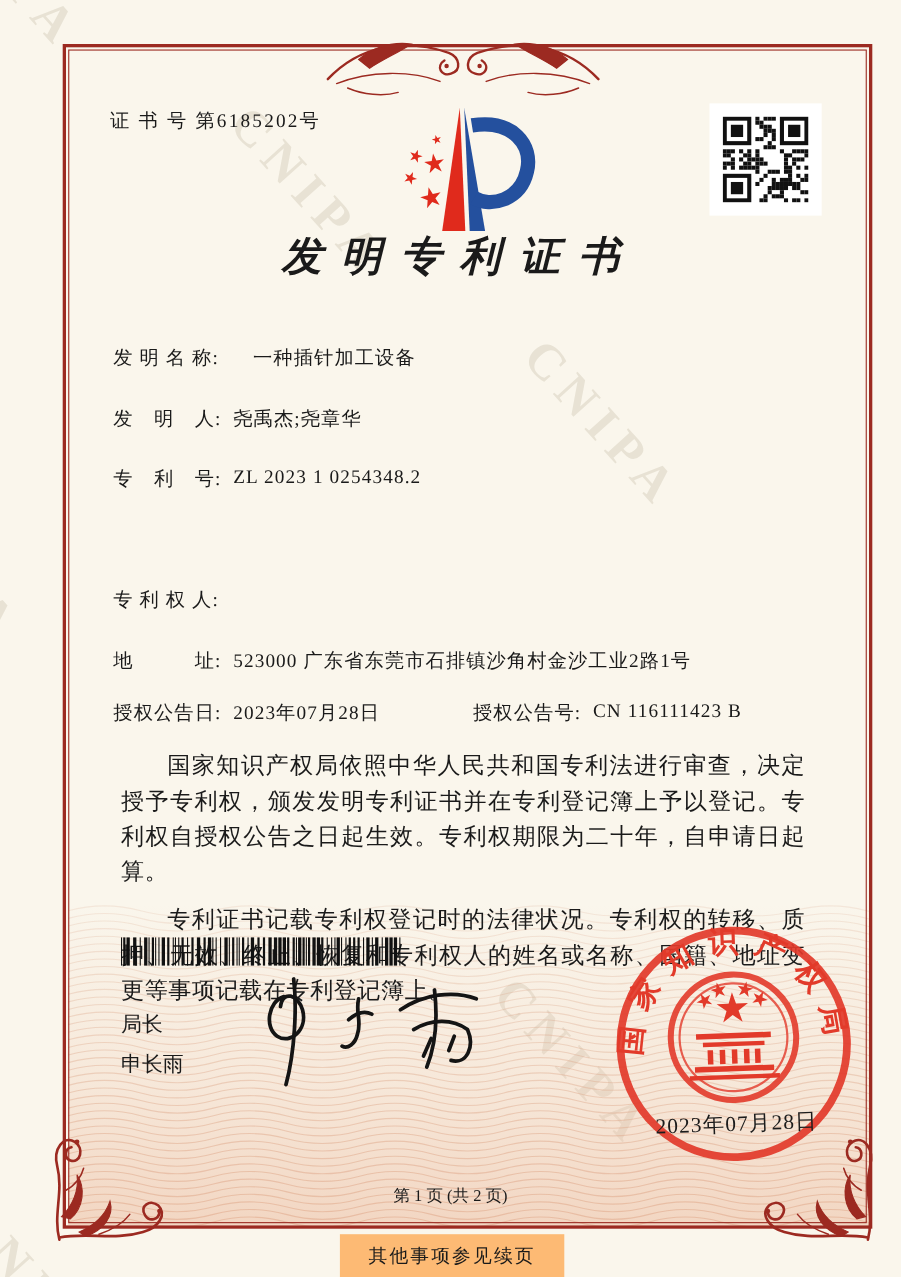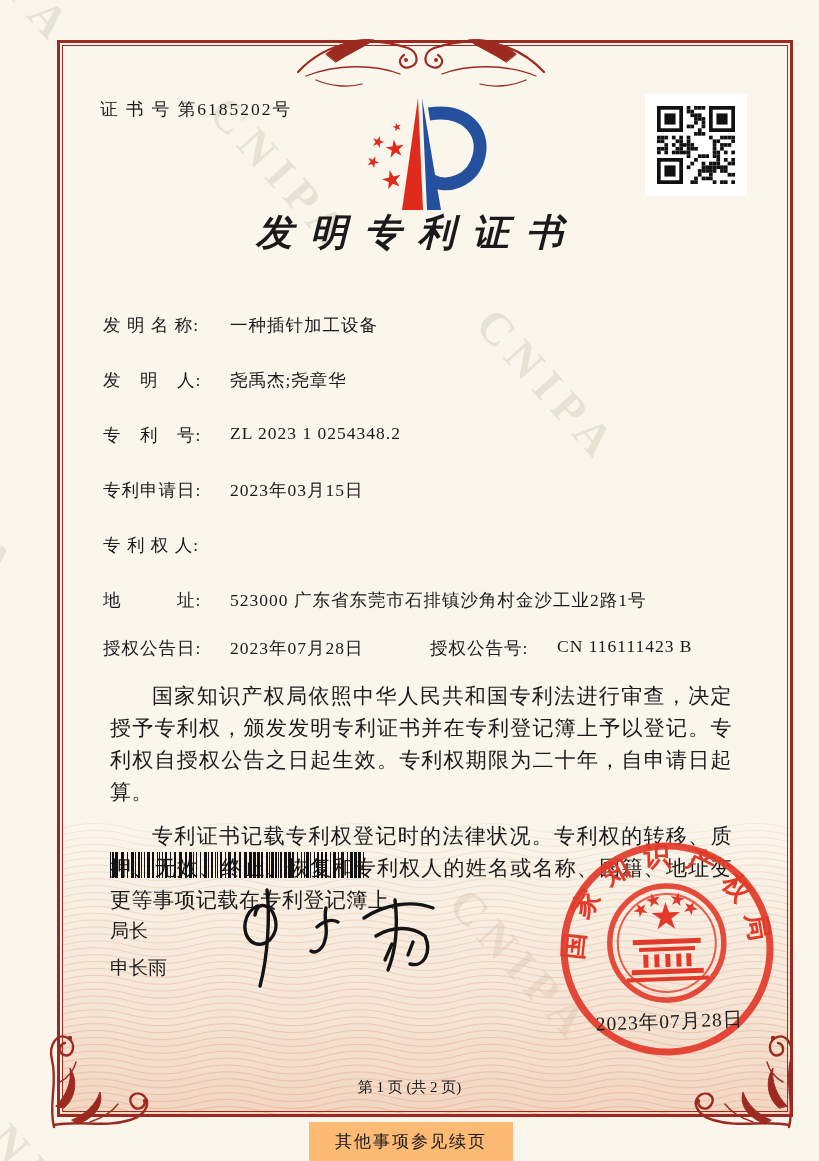--- a/index.html
+++ b/index.html
@@ -34,21 +34,21 @@
   .title{
     position:absolute;top:208px;left:50%;transform:translateX(-50%);
     font-size:37px;font-weight:bold;letter-spacing:17px;white-space:nowrap;
     text-indent:17px;z-index:5;font-style:italic;
   }
   .qr-box{position:absolute;left:645px;top:94px;width:102px;height:102px;background:#ffffff;z-index:5;}
   #qr{position:absolute;left:12px;top:12px;}
   
   .field-row{position:absolute;left:103px;font-size:17.5px;letter-spacing:1px;white-space:nowrap;z-index:5;display:flex;}
   .field-label{display:inline-block;min-width:107px;}
-  .field-value{display:inline-block;margin-left:20px;}
+  .field-value{display:inline-block;margin-left:2px;}
   .grant-col2{position:absolute;left:327px;top:0;display:flex;}
   .paras{position:absolute;left:100px;top:670px;width:642px;z-index:5;}
   .paras p{
     margin:10px;font-size:21px;line-height:32px;text-align:justify;
     text-indent:2em;letter-spacing:0.5px;
   }
   .paras p + p{margin-top:12px;}
   #barcode{position:absolute;left:110px;top:852px;z-index:5;}
   .sig-title{position:absolute;left:110px;top:918px;font-size:19px;font-family:"Liberation Sans",sans-serif;font-weight:500;z-index:5;}
   .sig-name{position:absolute;left:110px;top:955px;font-size:19px;font-family:"Liberation Sans",sans-serif;font-weight:500;z-index:5;}
@@ -286,35 +286,31 @@
         <rect x="52.0" y="70.6" width="3.7" height="3.7" fill="#111"></rect>
         <rect x="33.4" y="74.3" width="3.7" height="3.7" fill="#111"></rect>
         <rect x="37.1" y="74.3" width="3.7" height="3.7" fill="#111"></rect>
         <rect x="55.7" y="74.3" width="3.7" height="3.7" fill="#111"></rect>
         <rect x="63.1" y="74.3" width="3.7" height="3.7" fill="#111"></rect>
         <rect x="66.9" y="74.3" width="3.7" height="3.7" fill="#111"></rect>
         <rect x="74.3" y="74.3" width="3.7" height="3.7" fill="#111"></rect>
       </svg>
   </div>
 
-  <div class="field-row" style="top:313px;">
+  <div class="field-row" style="top:313px;gap:18px;">
     <span class="field-label">发 明 名 称:</span>
     <span class="field-value">一种插针加工设备</span>
   </div>
   <div class="field-row" style="top:368px;">
     <span class="field-label">发　明　人:</span>
     <span class="field-value">尧禹杰;尧章华</span>
   </div>
   <div class="field-row" style="top:423px;">
     <span class="field-label">专　利　号:</span>
     <span class="field-value">ZL 2023 1 0254348.2</span>
-  </div>
-  <div class="field-row" style="top:478px;">
-    <span class="field-label">专利申请日:</span>
-    <span class="field-value">2023年03月15日</span>
   </div>
   <div class="field-row" style="top:533px;gap:48px;">
     <span class="field-label">专 利 权 人:</span>
   </div>
   <div class="field-row" style="top:588px;">
     <span class="field-label">地　　　址:</span>
     <span class="field-value">523000 广东省东莞市石排镇沙角村金沙工业2路1号</span>
   </div>
 
   <div class="field-row" style="top:636px;width:642px;align-items:center;">

